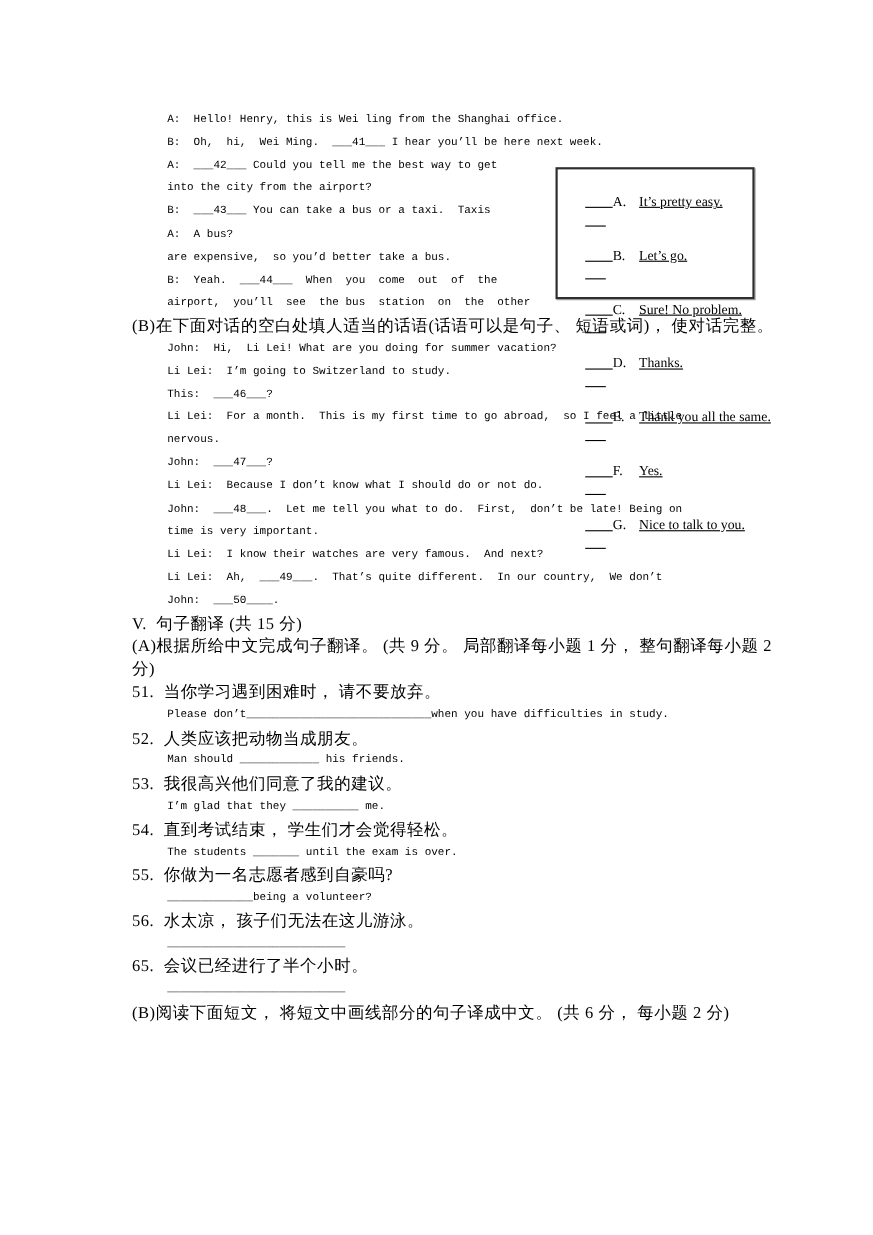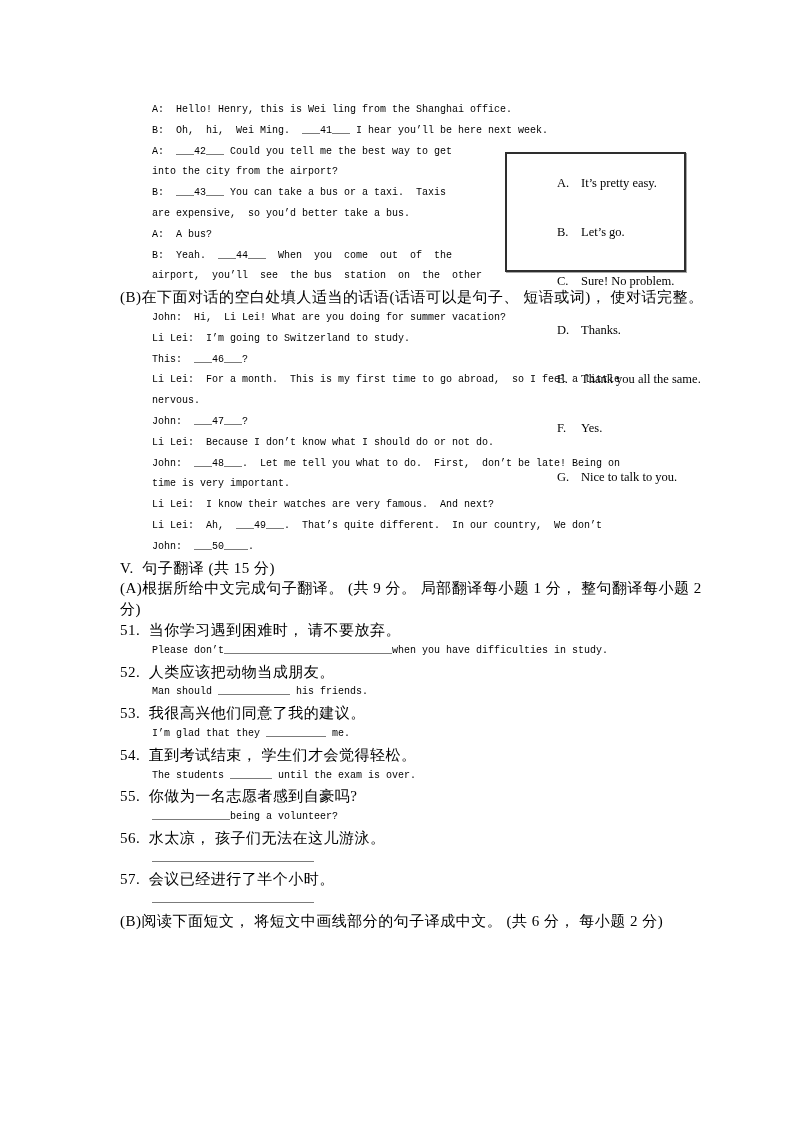--- a/index.html
+++ b/index.html
@@ -42,20 +42,21 @@
     position: absolute;
     left: 505px;
     top: 152px;
     width: 181px;
     height: 120px;
     box-sizing: border-box;
     background: var(--page_bg, #ffffff);
     border: 2px solid var(--box_border, #2e2e2e);
     box-shadow: 1px 1px 0 rgba(0,0,0,0.35);
     padding: 5px 4px 0 25px;
+    text-decoration: underline;
   }
   .opt {
     font-family: "Liberation Serif", "DejaVu Serif", serif;
     font-size: 12.5px;
     line-height: 16.3px;
     white-space: pre;
     color: var(--text_color, #000000);
   }
   .opt-label {
     display: inline-block;
@@ -72,23 +73,23 @@
       <div class="ln en">A:  Hello! Henry, this is Wei ling from the Shanghai office.</div>
 
       <div class="ln en">B:  Oh,  hi,  Wei Ming.  ___41___ I hear you’ll be here next week.</div>
 
       <div class="ln en">A:  ___42___ Could you tell me the best way to get</div>
 
       <div class="ln en">into the city from the airport?</div>
 
       <div class="ln en">B:  ___43___ You can take a bus or a taxi.  Taxis</div>
 
+      <div class="ln en">A:  A bus?</div>
+
       <div class="ln en">are expensive,  so you’d better take a bus.</div>
-
-      <div class="ln en">A:  A bus?</div>
 
       <div class="ln en">B:  Yeah.  ___44___  When  you  come  out  of  the</div>
 
       <div class="ln en">airport,  you’ll  see  the bus  station  on  the  other</div>
 
 
 
       <div class="ln zh">(B)在下面对话的空白处填人适当的话语(话语可以是句子、 短语或词)， 使对话完整。</div>
 
       <div class="ln en">John:  Hi,  Li Lei! What are you doing for summer vacation?</div>
@@ -140,21 +141,21 @@
       <div class="ln en">The students _______ until the exam is over.</div>
 
       <div class="ln zh">55.  你做为一名志愿者感到自豪吗?</div>
 
       <div class="ln en">_____________being a volunteer?</div>
 
       <div class="ln zh">56.  水太凉， 孩子们无法在这儿游泳。</div>
 
       <div class="ln en">___________________________</div>
 
-      <div class="ln zh">57.  会议已经进行了半个小时。</div>
+      <div class="ln zh">65.  会议已经进行了半个小时。</div>
 
       <div class="ln en">___________________________</div>
 
       <div class="ln zh">(B)阅读下面短文， 将短文中画线部分的句子译成中文。 (共 6 分， 每小题 2 分)</div>
     </div>
 
   <div class="options-box">
 
       <div class="opt">
         <span class="opt-label">A.</span><span class="opt-text">It’s pretty easy.</span>

